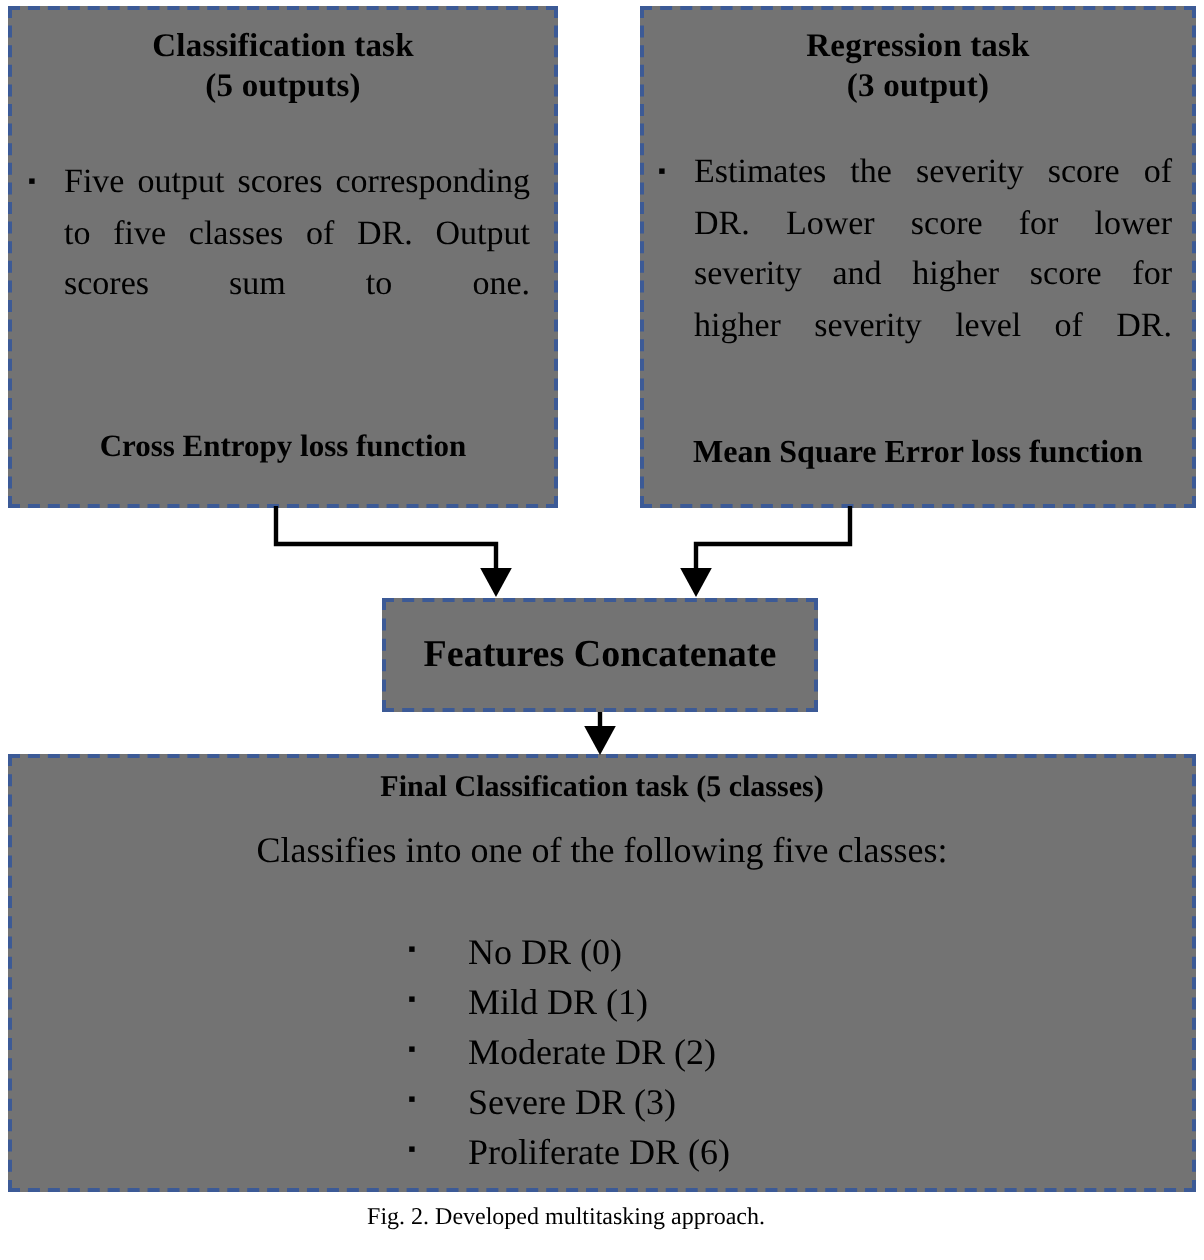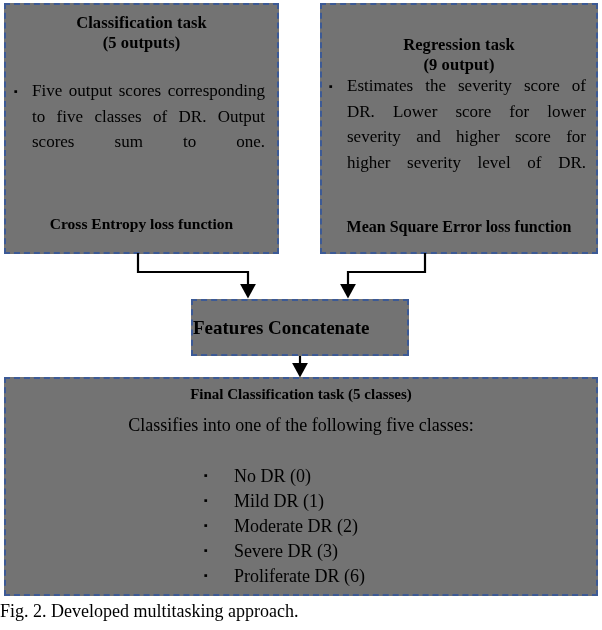--- a/index.html
+++ b/index.html
@@ -59,21 +59,21 @@
   
   .head {
     font-weight: bold;
     font-size: 16.5px;
     line-height: 20px;
     text-align: center;
     margin: 0;
     letter-spacing: 0.1px;
   }
   #box-classification .head { padding-top: 8px; }
-  #box-regression .head { padding-top: 8px; margin-top: 22px; }
+  #box-regression .head { padding-top: 8px; }
 
   .head-line2 {
     display: block;
   }
 
   
   .bullet-para {
     position: absolute;
     display: flex;
     align-items: flex-start;
@@ -128,20 +128,21 @@
     left: 320px;
     top: 218px;
     width: 278px;
     font-size: 16px;
   }
 
   
   #concat-label {
     font-weight: bold;
     font-size: 19px;
+    text-align: center;
     line-height: 53px;
     margin: 0;
     white-space: nowrap;
   }
 
   
   #final-head {
     position: absolute;
     left: 4px;
     top: 386px;
@@ -187,21 +188,22 @@
   #final-list li .txt {
     display: inline-block;
   }
 
   
   #caption {
     position: absolute;
     left: 0;
     top: 601px;
     width: 566px;
-    font-size: 18px;
+    text-align: center;
+    font-size: 12px;
   }
 
   
   #connectors {
     position: absolute;
     left: 0; top: 0;
     width: 602px;
     height: 630px;
     pointer-events: none;
   }
@@ -221,21 +223,21 @@
   <div class="bullet-para" id="clf-bullet">
     <span class="sq-bullet">▪</span>
     <span class="para-text last-justify">Five output scores corresponding to five classes of DR. Output scores sum to one.</span>
   </div>
 
   <div class="loss" id="clf-loss">Cross Entropy loss function</div>
 
   <div class="dbox" id="box-regression">
     <div class="head">
       <span>Regression task</span>
-      <span class="head-line2">(9 output)</span>
+      <span class="head-line2">(3 output)</span>
     </div>
   </div>
 
   <div class="bullet-para" id="reg-bullet">
     <span class="sq-bullet">▪</span>
     <span class="para-text last-justify">Estimates the severity score of DR. Lower score for lower severity and higher score for higher severity level of DR.</span>
   </div>
 
   <div class="loss" id="reg-loss">Mean Square Error loss function</div>
 

